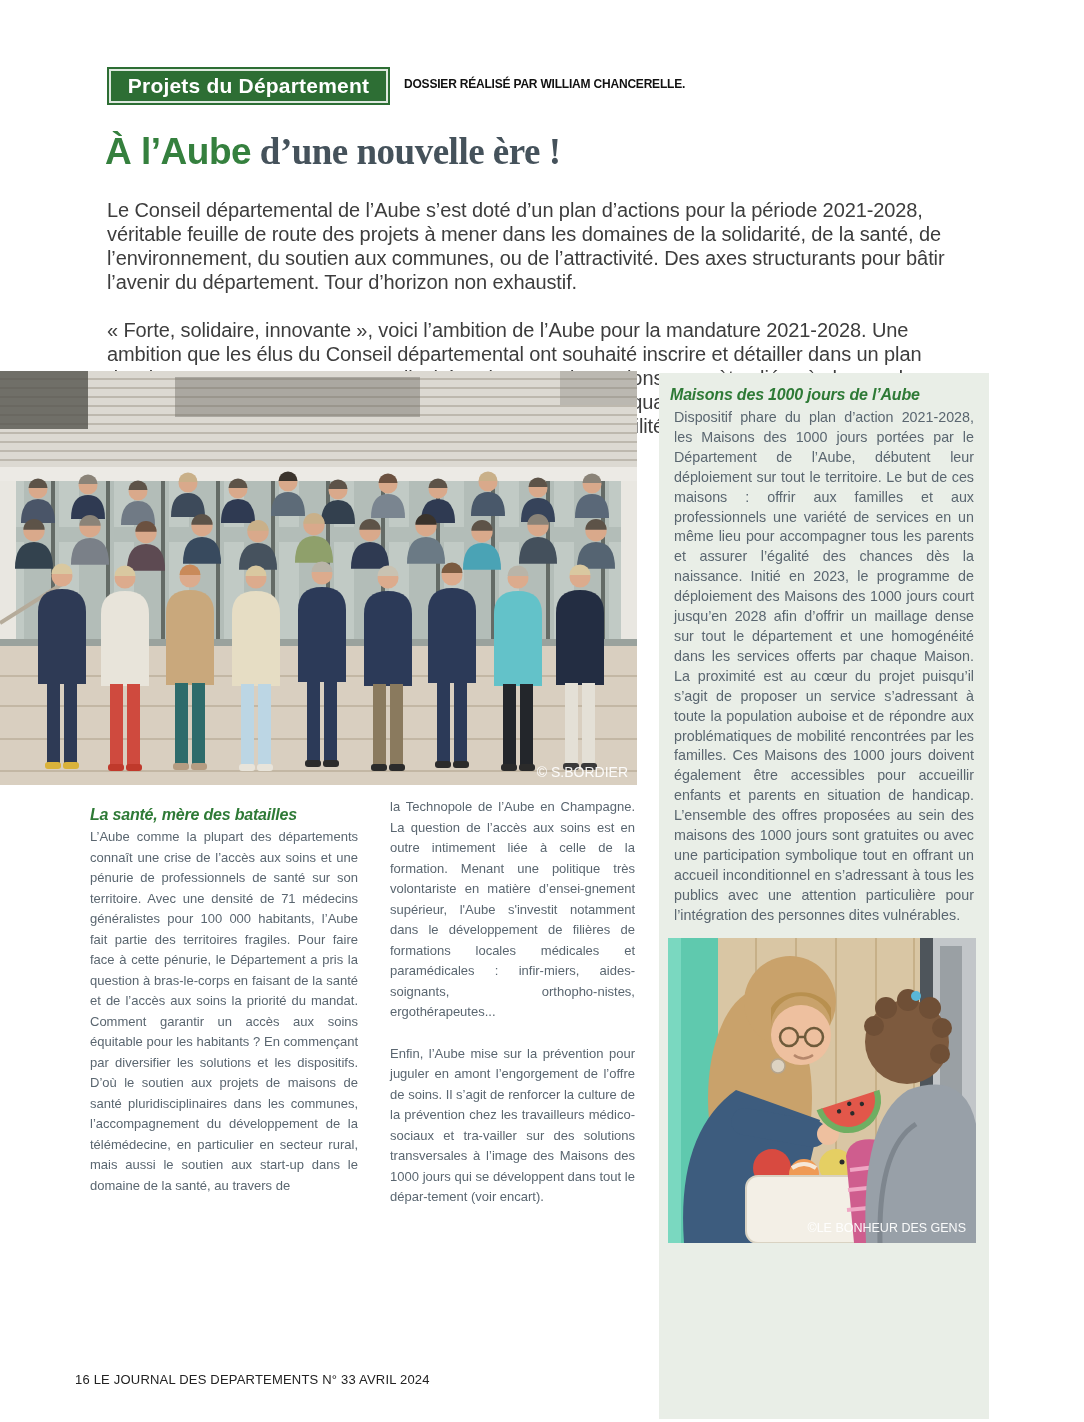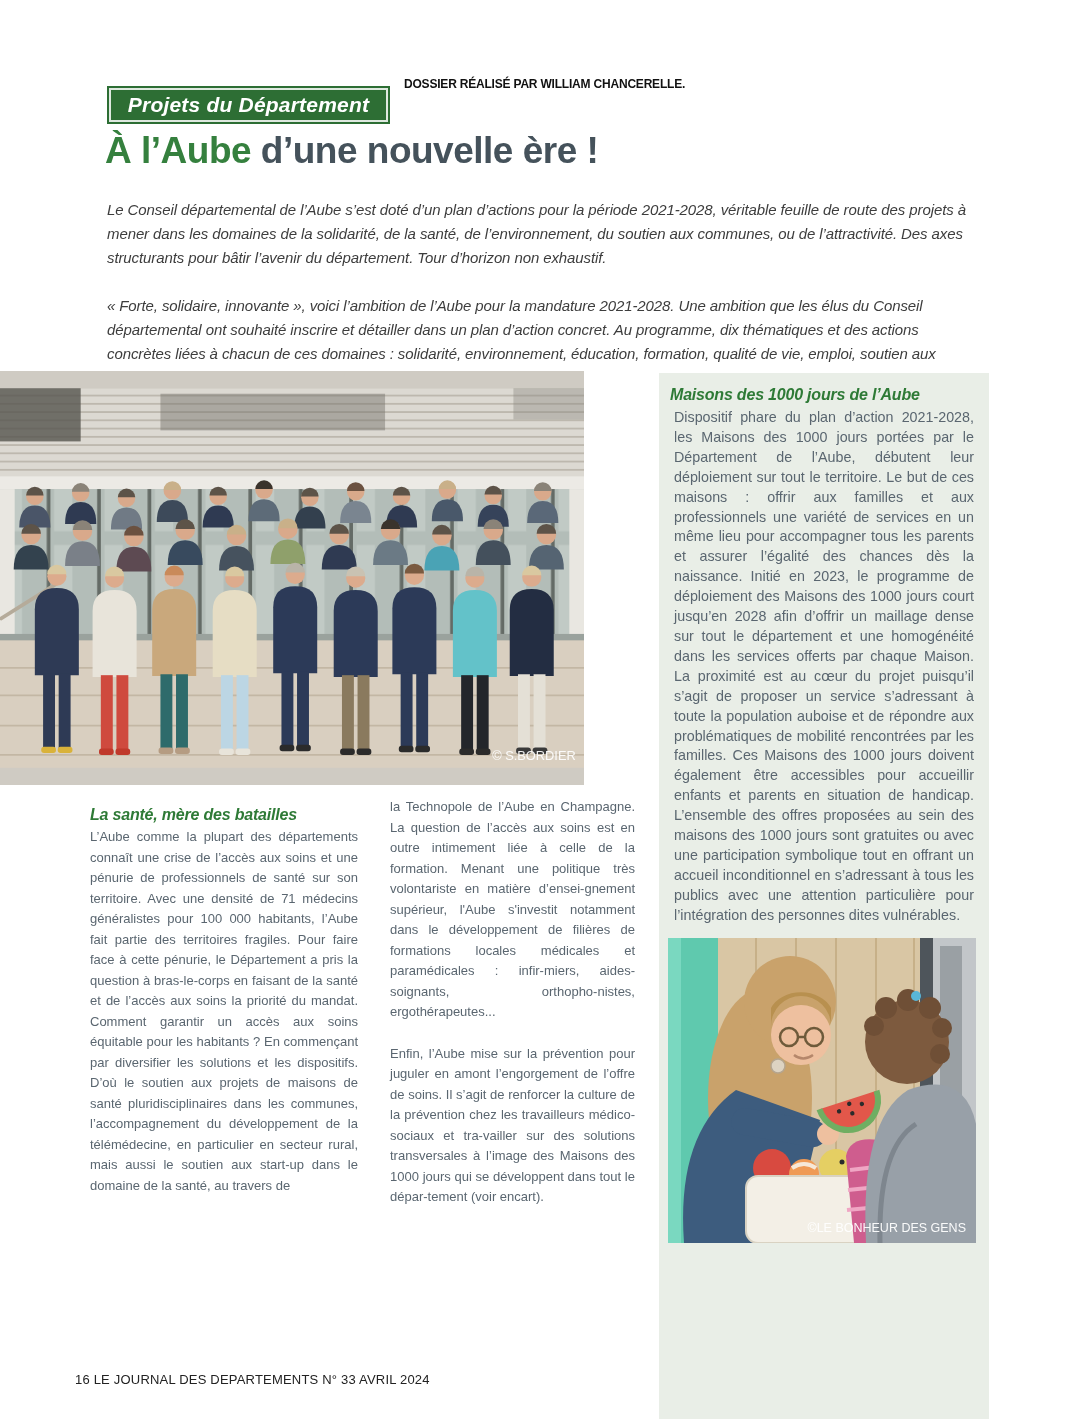--- a/index.html
+++ b/index.html
@@ -8,50 +8,50 @@
     background:#ffffff;
     font-family:"Liberation Sans","DejaVu Sans",sans-serif;
     color:#5a6670;
     position:relative;
     overflow:hidden;
   }
   .page{position:absolute;inset:0;}
 
   
   .kicker-box{
-    position:absolute;left:107px;top:86px;width:283px;height:38px;
+    position:absolute;left:107px;top:67px;width:283px;height:38px;
     background:#2d6e34;
     box-shadow:inset 0 0 0 2px #2d6e34, inset 0 0 0 4px rgba(255,255,255,.85);
-    display:flex;align-items:center;justify-content:center;font-style:italic;
+    display:flex;align-items:center;justify-content:center;
   }
   .kicker-box span{
     color:#ffffff;font-weight:bold;font-size:21px;letter-spacing:.2px;
   }
   .byline{
     position:absolute;left:404px;top:77px;
     font-size:12px;font-weight:bold;color:#111;letter-spacing:-0.2px;
   }
   h1.title{
     position:absolute;left:105px;top:130px;margin:0;
     font-size:37px;font-weight:bold;letter-spacing:-0.5px;
   }
   h1 .hl{color:#35803e;}
-  h1 .rest{color:#45525b;}
+  h1 .rest{color:#45525b;font-family:Liberation Serif, serif;}
 
   
   .intro{
     position:absolute;left:107px;top:198px;width:872px;
-    font-style:italic;font-size:15px;line-height:24px;color:#3d3d3d;
+    font-size:20px;line-height:24px;color:#3d3d3d;
     letter-spacing:-0.1px;
   }
   .intro p{margin:0 0 24px 0;}
 
   
   .group-photo{
-    position:absolute;left:0;top:371px;width:584px;height:414px;
+    position:absolute;left:0;top:371px;width:637px;height:414px;
     overflow:hidden;background:#cfcbc3;
   }
   .group-photo svg{display:block;width:100%;height:100%;}
 
   
   .sidebar{
     position:absolute;left:659px;top:373px;width:330px;height:1046px;
     background:#e9eee7;box-sizing:border-box;padding:13px 11px 0 11px;
   }
   .sidebar h3{

